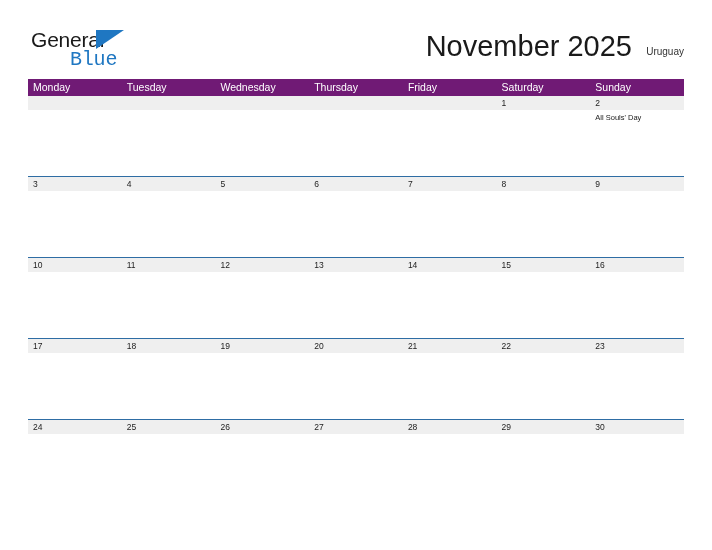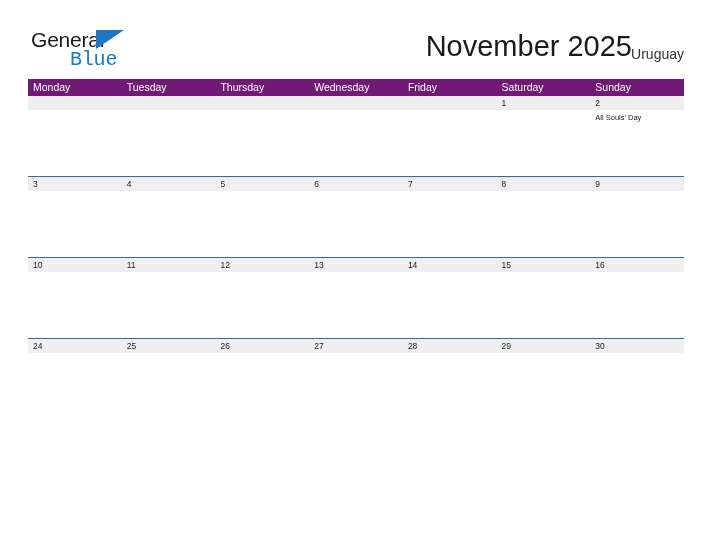--- a/index.html
+++ b/index.html
@@ -73,21 +73,21 @@
     font-size: 29px;
     color: #1a1a1a;
     font-family: "Liberation Sans", sans-serif;
     letter-spacing: 0px;
   }
 
   .country-label {
     position: absolute;
     right: 28px;
     top: 46px;
-    font-size: 14px;
+    font-size: 10px;
     color: #333333;
     font-family: "Liberation Sans", sans-serif;
   }
 
   
   .calendar {
     position: absolute;
     left: 28px;
     top: 79px;
     width: 656px;
@@ -183,22 +183,22 @@
 
     <div class="country-label">Uruguay</div>
 
   </div>
 
   <div class="calendar">
 
     <div class="weekday-row">
       <div class="weekday-cell">Monday</div>
       <div class="weekday-cell">Tuesday</div>
+      <div class="weekday-cell">Wednesday</div>
       <div class="weekday-cell">Thursday</div>
-      <div class="weekday-cell">Wednesday</div>
       <div class="weekday-cell">Friday</div>
       <div class="weekday-cell">Saturday</div>
       <div class="weekday-cell">Sunday</div>
     </div>
 
     <div id="weeks-container">
         <div class="week-row first">
           <div class="date-band">
             <div class="date-cell empty"></div>
             <div class="date-cell empty"></div>
@@ -255,20 +255,40 @@
             <div class="event-cell"></div>
             <div class="event-cell"></div>
             <div class="event-cell"></div>
             <div class="event-cell"></div>
             <div class="event-cell"></div>
             <div class="event-cell"></div>
           </div>
         </div>
         <div class="week-row">
           <div class="date-band">
+            <div class="date-cell">17</div>
+            <div class="date-cell">18</div>
+            <div class="date-cell">19</div>
+            <div class="date-cell">20</div>
+            <div class="date-cell">21</div>
+            <div class="date-cell">22</div>
+            <div class="date-cell">23</div>
+          </div>
+          <div class="event-band">
+            <div class="event-cell"></div>
+            <div class="event-cell"></div>
+            <div class="event-cell"></div>
+            <div class="event-cell"></div>
+            <div class="event-cell"></div>
+            <div class="event-cell"></div>
+            <div class="event-cell"></div>
+          </div>
+        </div>
+        <div class="week-row">
+          <div class="date-band">
             <div class="date-cell">24</div>
             <div class="date-cell">25</div>
             <div class="date-cell">26</div>
             <div class="date-cell">27</div>
             <div class="date-cell">28</div>
             <div class="date-cell">29</div>
             <div class="date-cell">30</div>
           </div>
           <div class="event-band">
             <div class="event-cell"></div>

